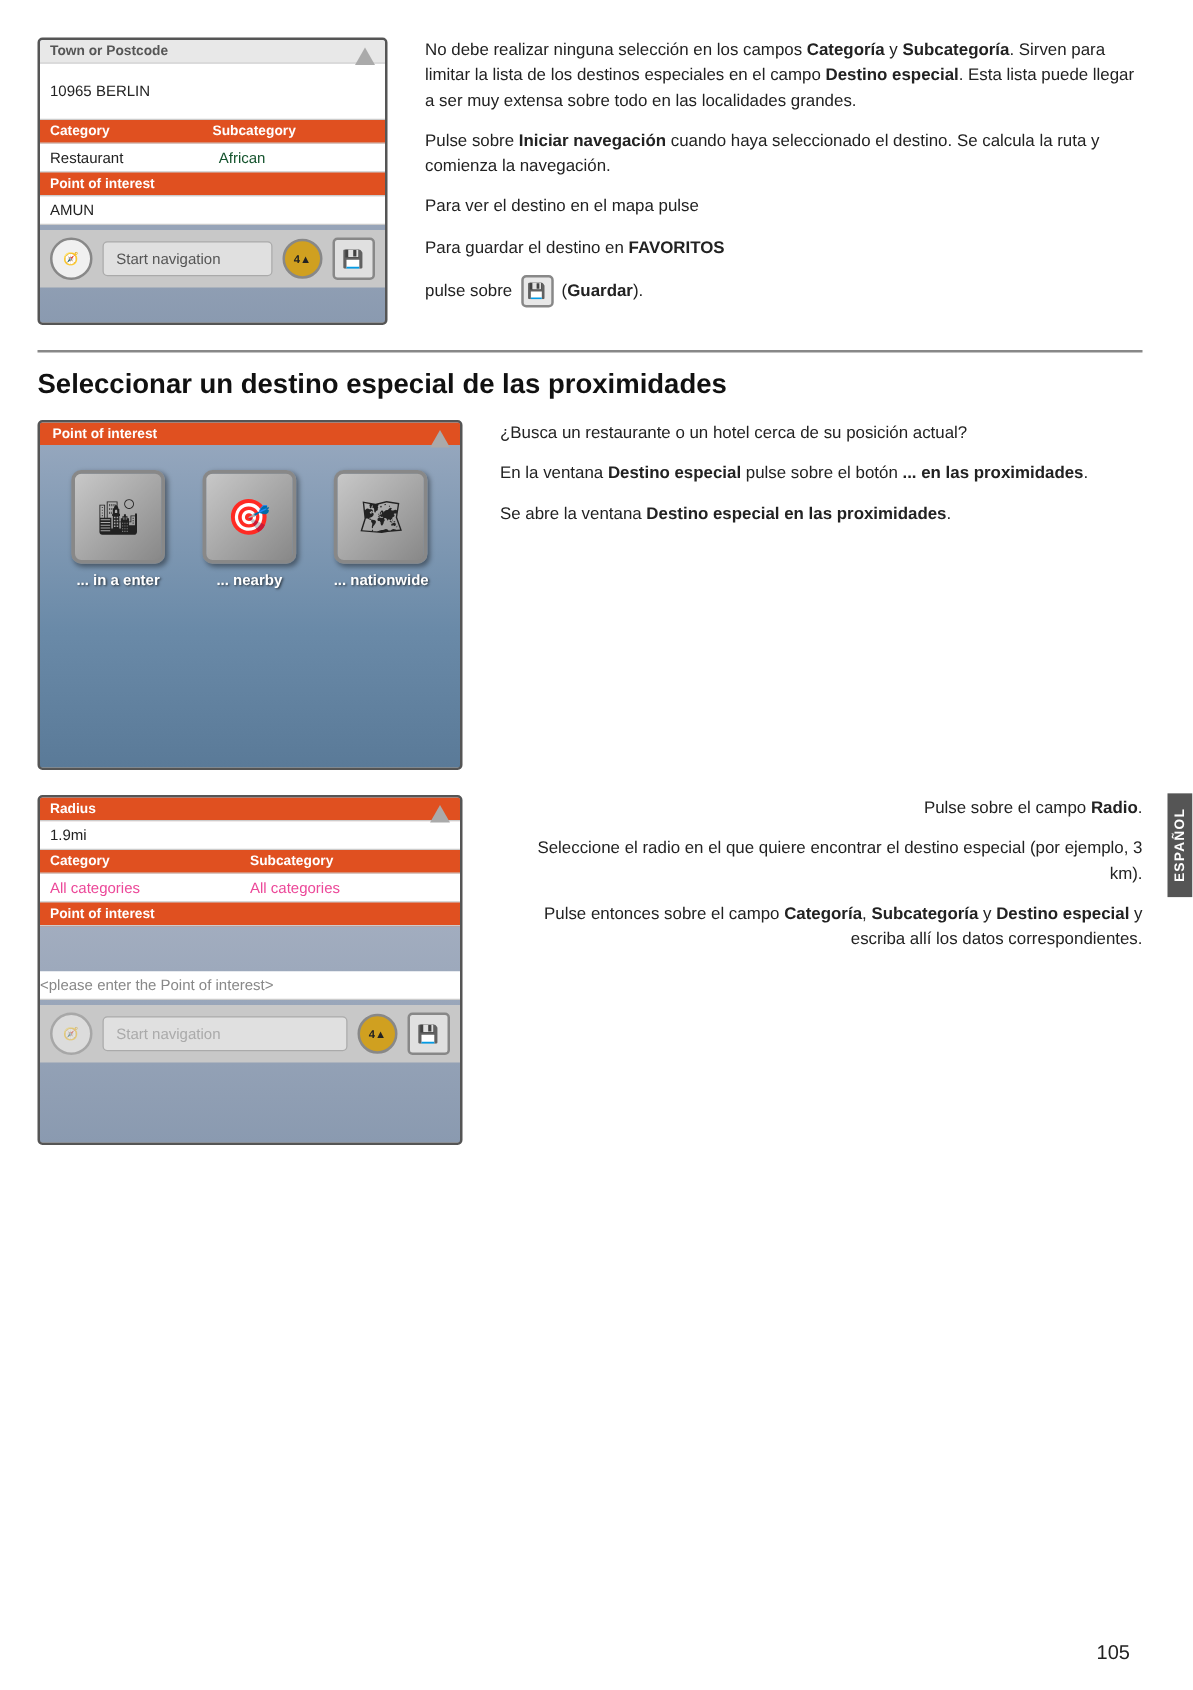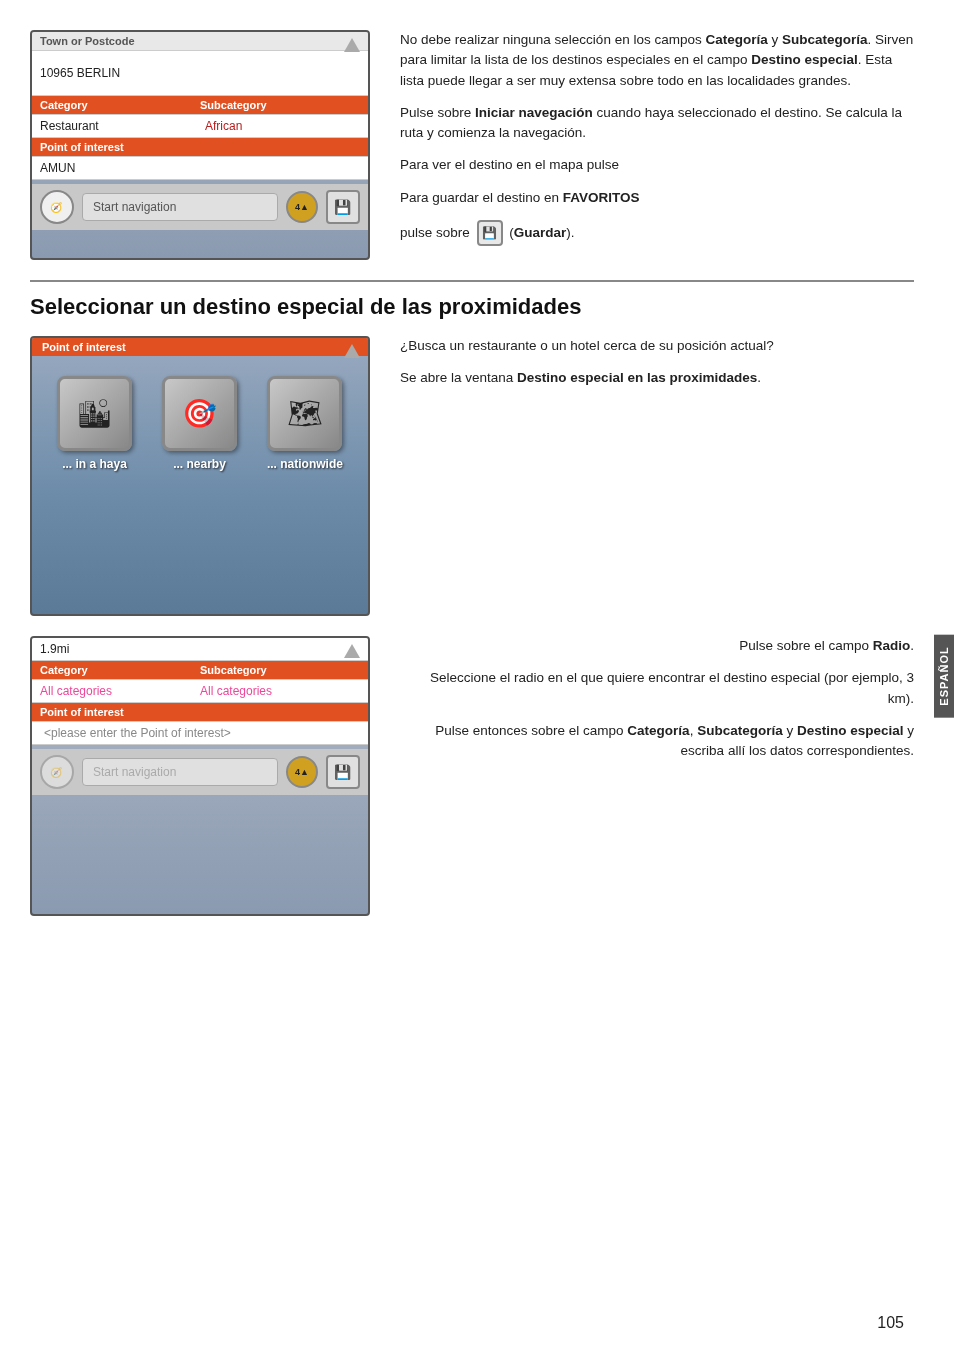--- a/index.html
+++ b/index.html
@@ -22,21 +22,21 @@
 
     
     .top-section {
       display: flex;
       gap: 30px;
       margin-bottom: 20px;
     }
 
     
     .nav-screen {
-      width: 340px;
+      width: 280px;
       min-height: 230px;
       background: linear-gradient(180deg, #b0b8c8 0%, #8a9ab0 100%);
       border-radius: 4px;
       border: 2px solid #555;
       flex-shrink: 0;
       overflow: hidden;
       position: relative;
     }
 
     .nav-screen .top-arrow {
@@ -98,21 +98,21 @@
 
     .nav-screen .two-col-value .col-left {
       width: 50%;
       font-size: 12px;
       color: #222;
     }
 
     .nav-screen .two-col-value .col-right {
       width: 50%;
       font-size: 12px;
-      color: #b91c1c;
+      color: #14532d;
     }
 
     .nav-screen .poi-header {
       background: #e05020;
       padding: 3px 8px;
       font-size: 11px;
       font-weight: bold;
       color: #ffffff;
       border-bottom: 1px solid #ccc;
     }
@@ -382,24 +382,25 @@
       background: #e05020;
       padding: 3px 8px;
       font-size: 11px;
       font-weight: bold;
       color: #fff;
       border-bottom: 1px solid #ccc;
     }
 
     .radius-poi-value {
       background: #ffffff;
-      padding: 4px 12px;
+      padding: 4px 0;
       font-size: 12px;
       color: #888;
       border-bottom: 1px solid #ccc;
+      margin-top: 36px;
     }
 
     .radius-bottom-bar {
       background: #c8c8c8;
       display: flex;
       align-items: center;
       padding: 6px 8px;
       gap: 8px;
       margin-top: 4px;
     }
@@ -509,48 +510,52 @@
 
   <div class="middle-section">
 
     <div class="poi-screen">
       <div class="top-arrow"></div>
       <div class="poi-field-header">Point of interest</div>
 
       <div class="poi-buttons-area">
         <div class="poi-btn-item">
           <div class="poi-btn-icon">🏙</div>
-          <div class="poi-btn-label">... in a haya</div>
+          <div class="poi-btn-label">... in a enter</div>
         </div>
         <div class="poi-btn-item">
           <div class="poi-btn-icon">🎯</div>
           <div class="poi-btn-label">... nearby</div>
         </div>
         <div class="poi-btn-item">
           <div class="poi-btn-icon">🗺</div>
           <div class="poi-btn-label">... nationwide</div>
         </div>
       </div>
     </div>
 
     <div class="middle-text">
       <p>
         ¿Busca un restaurante o un hotel cerca de su posición actual?
       </p>
       <p>
+        En la ventana <b>Destino especial</b> pulse sobre el botón <b>... en las proximidades</b>.
+      </p>
+      <p>
         Se abre la ventana <b>Destino especial en las proximidades</b>.
       </p>
     </div>
   </div>
 
   <div class="bottom-section">
 
     <div class="radius-screen">
       <div class="top-arrow"></div>
 
+      <div class="radius-field-row">Radius</div>
       <div class="radius-value">1.9mi</div>
 
       <div class="radius-cat-header">
         <div class="col">Category</div>
         <div class="col">Subcategory</div>
       </div>
       <div class="radius-cat-value">
         <div class="col">All categories</div>
         <div class="col">All categories</div>
       </div>

